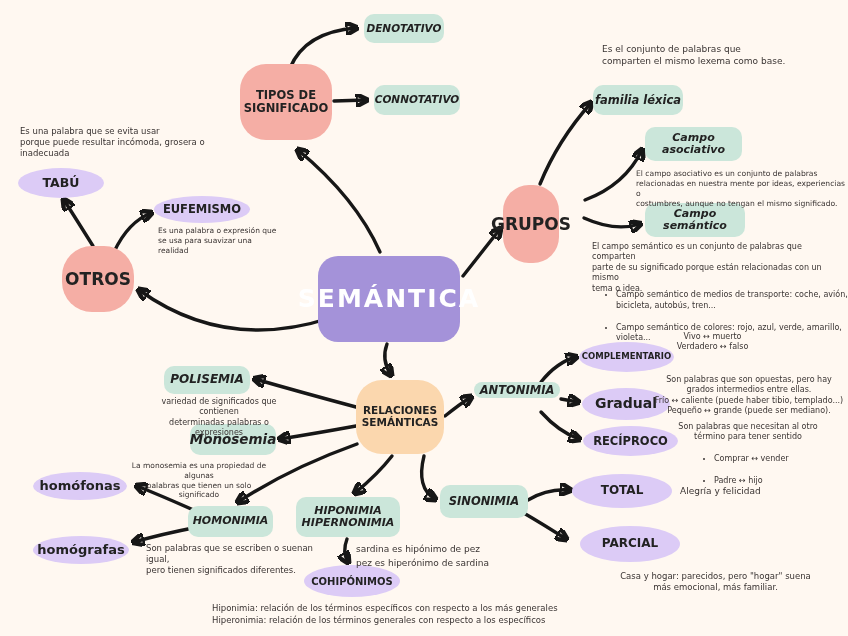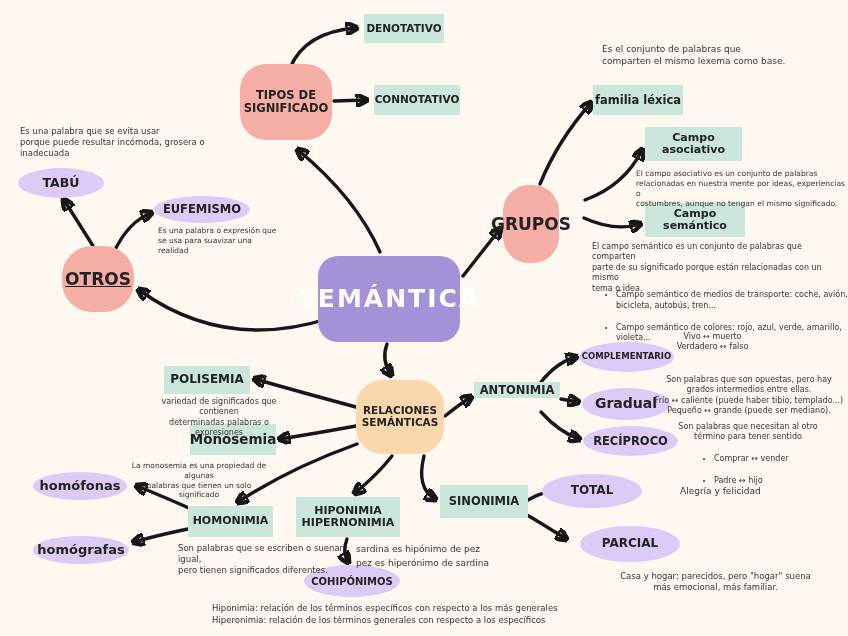--- a/index.html
+++ b/index.html
@@ -3,21 +3,21 @@
 <meta charset="utf-8">
 <style>
   html,body{margin:0;padding:0;}
   body{font-family:"DejaVu Sans", sans-serif; background:#e9e9e9;}
   .canvas{position:relative;width:848px;height:636px;background:#FFF8F1;overflow:hidden;}
   svg.wires{position:absolute;left:0;top:0;width:848px;height:636px;pointer-events:none;}
   svg.wires path{fill:none;stroke:#171717;stroke-width:3.4;stroke-linecap:round;}
   .node{position:absolute;display:flex;align-items:center;justify-content:center;
         text-align:center;color:#222;font-weight:700;line-height:1.1;cursor:default;}
   .blob{border-radius:26px;}
-  .box{border-radius:0;}
+  .box{border-radius:10px;font-style:italic;}
   .ellipse{border-radius:50%;}
   .pink{background:#F5AEA5;}
   .mint{background:#CBE6DA;}
   .lav{background:#DCCBF6;}
   .peach{background:#FBD7AE;}
   .purple{background:#A492D9;color:#FFFFFF;}
   .note{position:absolute;color:#3A3433;font-size:8.5px;line-height:1.3;white-space:pre-line;}
   .note.center{text-align:center;}
   ul.note-list{margin:2px 0 0 0;padding-left:14px;}
   ul.note-list li{margin:0 0 1px 0;}
@@ -64,41 +64,41 @@
 
   <div class="node purple blob" style="left:318px;top:256px;width:142px;height:86px;font-size:25px;letter-spacing:2px;border-radius:20px;">SEMÁNTICA</div>
   <div class="node mint box" style="left:364px;top:14px;width:80px;height:29px;font-size:10.5px;">DENOTATIVO</div>
   <div class="node mint box" style="left:374px;top:85px;width:86px;height:30px;font-size:10.5px;">CONNOTATIVO</div>
 
   <div class="node pink blob" style="left:503px;top:185px;width:56px;height:78px;font-size:17px;">GRUPOS</div>
   <div class="node mint box" style="left:593px;top:85px;width:90px;height:30px;font-size:11.5px;">familia léxica</div>
   <div class="node mint box" style="left:645px;top:127px;width:97px;height:34px;font-size:11px;">Campo asociativo</div>
   <div class="node mint box" style="left:645px;top:203px;width:100px;height:34px;font-size:11px;">Campo semántico</div>
 
-  <div class="node pink blob" style="left:62px;top:246px;width:72px;height:66px;font-size:17px;border-radius:30px;text-decoration:underline;">OTROS</div>
+  <div class="node pink blob" style="left:62px;top:246px;width:72px;height:66px;font-size:17px;border-radius:30px;">OTROS</div>
   <div class="node lav ellipse" style="left:18px;top:168px;width:86px;height:30px;font-size:12.5px;">TABÚ</div>
   <div class="node lav ellipse" style="left:154px;top:196px;width:96px;height:27px;font-size:11.5px;">EUFEMISMO</div>
 
   <div class="node peach blob" style="left:356px;top:380px;width:88px;height:74px;font-size:10.5px;">RELACIONES SEMÁNTICAS</div>
 
   <div class="node mint box" style="left:164px;top:366px;width:86px;height:28px;font-size:12px;">POLISEMIA</div>
   <div class="node mint box" style="left:190px;top:424px;width:86px;height:31px;font-size:13.5px;">Monosemia</div>
   <div class="node mint box" style="left:188px;top:506px;width:85px;height:31px;font-size:11px;">HOMONIMIA</div>
   <div class="node lav ellipse" style="left:33px;top:472px;width:94px;height:28px;font-size:13px;">homófonas</div>
   <div class="node lav ellipse" style="left:33px;top:536px;width:96px;height:28px;font-size:13px;">homógrafas</div>
   <div class="node mint box" style="left:296px;top:497px;width:104px;height:40px;font-size:11px;">HIPONIMIA HIPERNONIMIA</div>
   <div class="node lav ellipse" style="left:304px;top:565px;width:96px;height:32px;font-size:10px;">COHIPÓNIMOS</div>
 
   <div class="node mint box" style="left:474px;top:382px;width:86px;height:16px;font-size:11.5px;">ANTONIMIA</div>
   <div class="node lav ellipse" style="left:579px;top:342px;width:95px;height:30px;font-size:8.5px;">COMPLEMENTARIO</div>
   <div class="node lav ellipse" style="left:582px;top:388px;width:88px;height:32px;font-size:14px;">Gradual</div>
   <div class="node lav ellipse" style="left:583px;top:426px;width:95px;height:30px;font-size:11.5px;">RECÍPROCO</div>
 
   <div class="node mint box" style="left:440px;top:485px;width:88px;height:33px;font-size:11.5px;">SINONIMIA</div>
-  <div class="node lav ellipse" style="left:542px;top:474px;width:100px;height:34px;font-size:12px;">TOTAL</div>
+  <div class="node lav ellipse" style="left:572px;top:474px;width:100px;height:34px;font-size:12px;">TOTAL</div>
   <div class="node lav ellipse" style="left:580px;top:526px;width:100px;height:36px;font-size:12px;">PARCIAL</div>
 
   <div class="note" style="left:20px;top:126px;width:230px;">Es una palabra que se evita usar
 porque puede resultar incómoda, grosera o
 inadecuada</div>
   <div class="note" style="left:158px;top:226px;width:120px;font-size:7.5px;">Es una palabra o expresión que
 se usa para suavizar una realidad</div>
   <div class="note" style="left:602px;top:44px;width:220px;font-size:9px;">Es el conjunto de palabras que
 comparten el mismo lexema como base.</div>
   <div class="note" style="left:636px;top:169px;width:210px;font-size:7.6px;">El campo asociativo es un conjunto de palabras
@@ -108,21 +108,21 @@
 parte de su significado porque  están relacionadas con un mismo
 tema o idea.</div>
   <ul class="note note-list" style="left:602px;top:278px;width:245px;font-size:8px;">
     <li>Campo semántico de medios de transporte: coche, avión, bicicleta, autobús, tren...</li>
     <li>Campo semántico de colores: rojo, azul, verde, amarillo, violeta...</li>
   </ul>
   <div class="note center" style="left:148px;top:397px;width:142px;font-size:8px;">variedad de significados que contienen
 determinadas palabras o expresiones</div>
   <div class="note center" style="left:126px;top:461px;width:146px;font-size:7.5px;">La monosemia es una propiedad de algunas
 palabras que tienen un solo significado</div>
-  <div class="note" style="left:146px;top:543px;width:190px;margin-left:32px;">Son palabras que se escriben o suenan igual,
+  <div class="note" style="left:146px;top:543px;width:190px;">Son palabras que se escriben o suenan igual,
 pero tienen significados diferentes.</div>
   <div class="note" style="left:356px;top:543px;width:140px;font-size:9px;line-height:1.5;">sardina es hipónimo de pez
 pez es hiperónimo de sardina</div>
   <div class="note center" style="left:650px;top:375px;width:198px;font-size:8px;">Son palabras que son opuestas, pero hay
 grados intermedios entre ellas.
 Frío ↔ caliente (puede haber tibio, templado...)
 Pequeño ↔ grande (puede ser mediano).</div>
   <div class="note center" style="left:655px;top:332px;width:115px;font-size:8px;">Vivo ↔ muerto
 Verdadero ↔ falso</div>
   <div class="note center" style="left:662px;top:422px;width:172px;font-size:8px;">Son palabras que necesitan al otro

